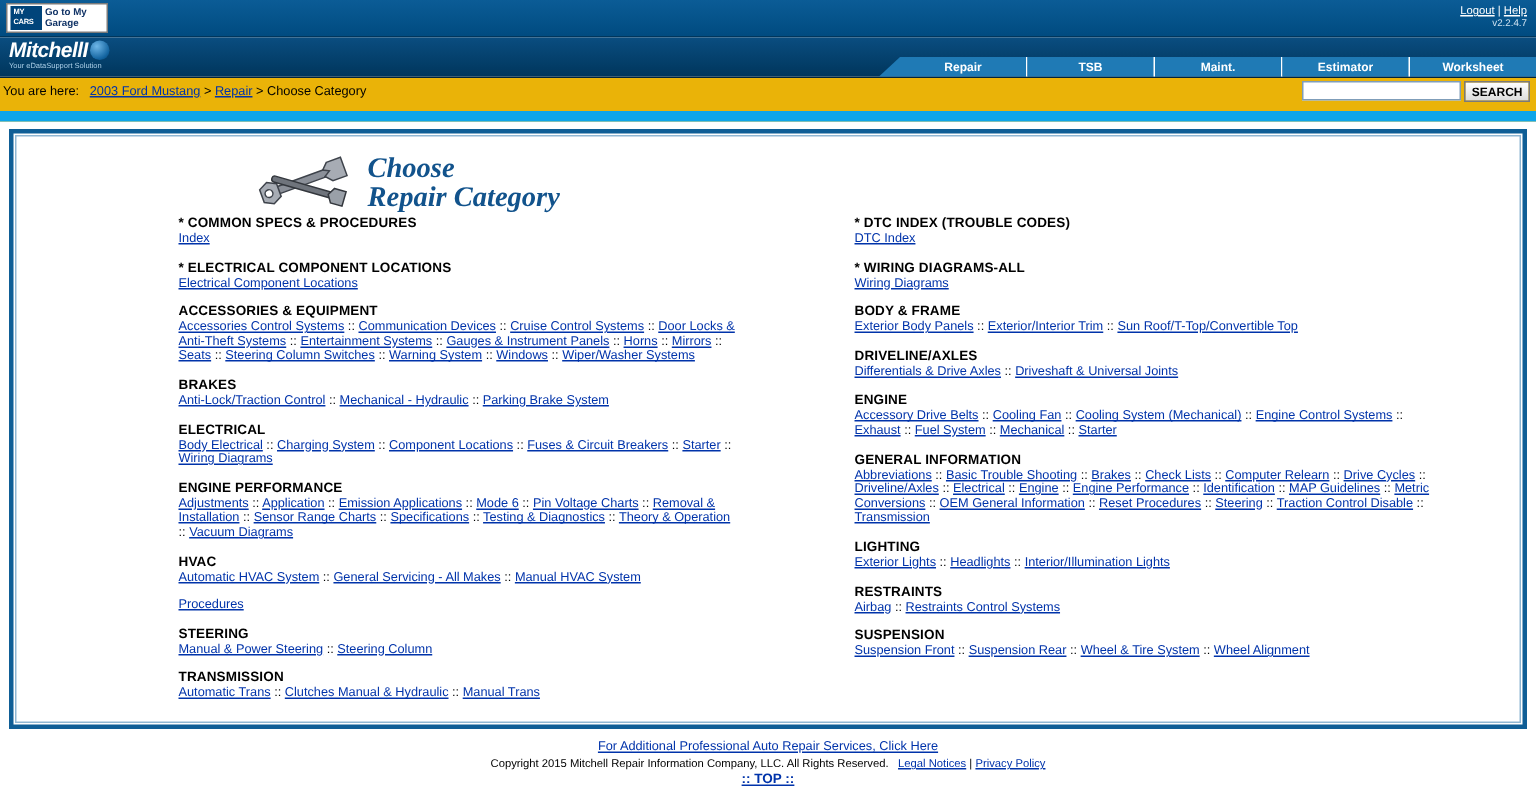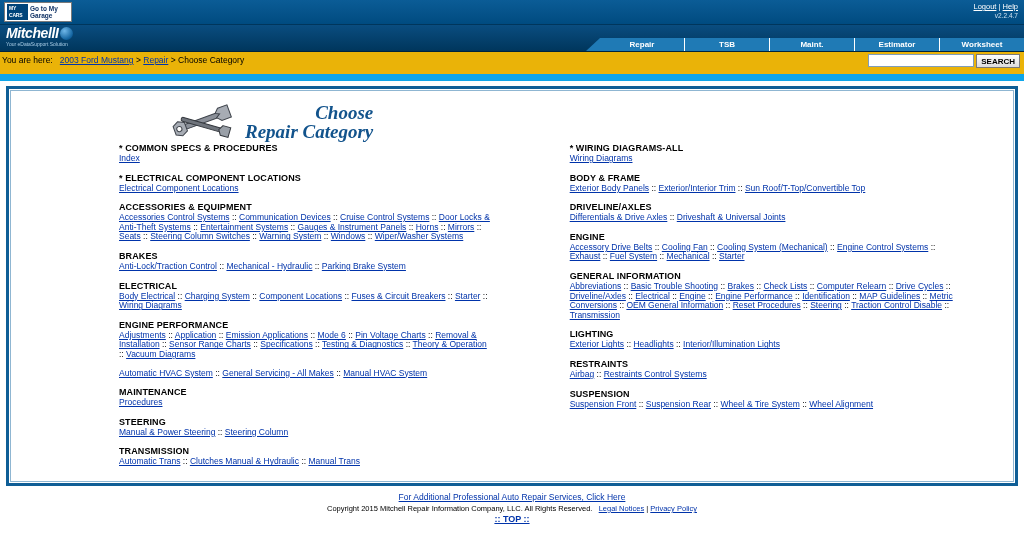--- a/index.html
+++ b/index.html
@@ -198,21 +198,20 @@
     overflow: hidden;
     position: relative;
   }
 
   .page-heading {
     display: flex;
     align-items: center;
     padding: 10px 0 0 160px;
     height: 52px;
     box-sizing: border-box;
-    text-align: right;
   }
   .wrench-icon { margin-right: 10px; }
   .heading-text {
     color: #12538c;
     font-size: 19px;
     font-weight: bold;
     font-style: italic;
     line-height: 19px;
     font-family: "Liberation Serif", serif;
   }
@@ -366,36 +365,40 @@
           </div>
           <div class="group">
             <div class="group-title">ELECTRICAL</div>
             <div class="group-links"><a href="#">Body Electrical</a><span class="sep"> :: </span><a href="#">Charging System</a><span class="sep"> :: </span><a href="#">Component Locations</a><span class="sep"> :: </span><a href="#">Fuses &amp; Circuit Breakers</a><span class="sep"> :: </span><a href="#">Starter</a><span class="sep"> :: </span><a href="#">Wiring Diagrams</a></div>
           </div>
           <div class="group">
             <div class="group-title">ENGINE PERFORMANCE</div>
             <div class="group-links"><a href="#">Adjustments</a><span class="sep"> :: </span><a href="#">Application</a><span class="sep"> :: </span><a href="#">Emission Applications</a><span class="sep"> :: </span><a href="#">Mode 6</a><span class="sep"> :: </span><a href="#">Pin Voltage Charts</a><span class="sep"> :: </span><a href="#">Removal &amp; Installation</a><span class="sep"> :: </span><a href="#">Sensor Range Charts</a><span class="sep"> :: </span><a href="#">Specifications</a><span class="sep"> :: </span><a href="#">Testing &amp; Diagnostics</a><span class="sep"> :: </span><a href="#">Theory &amp; Operation</a><span class="sep"> :: </span><a href="#">Vacuum Diagrams</a></div>
           </div>
           <div class="group">
+            <div class="group-title">HVAC</div>
             <div class="group-links"><a href="#">Automatic HVAC System</a><span class="sep"> :: </span><a href="#">General Servicing - All Makes</a><span class="sep"> :: </span><a href="#">Manual HVAC System</a></div>
           </div>
           <div class="group">
-            <div class="group-title">MAINTENANCE</div>
             <div class="group-links"><a href="#">Procedures</a></div>
           </div>
           <div class="group">
             <div class="group-title">STEERING</div>
             <div class="group-links"><a href="#">Manual &amp; Power Steering</a><span class="sep"> :: </span><a href="#">Steering Column</a></div>
           </div>
           <div class="group">
             <div class="group-title">TRANSMISSION</div>
             <div class="group-links"><a href="#">Automatic Trans</a><span class="sep"> :: </span><a href="#">Clutches Manual &amp; Hydraulic</a><span class="sep"> :: </span><a href="#">Manual Trans</a></div>
           </div>
         </div>
       <div class="col right" id="right-col">
+          <div class="group">
+            <div class="group-title">* DTC INDEX (TROUBLE CODES)</div>
+            <div class="group-links"><a href="#">DTC Index</a></div>
+          </div>
           <div class="group">
             <div class="group-title">* WIRING DIAGRAMS-ALL</div>
             <div class="group-links"><a href="#">Wiring Diagrams</a></div>
           </div>
           <div class="group">
             <div class="group-title">BODY &amp; FRAME</div>
             <div class="group-links"><a href="#">Exterior Body Panels</a><span class="sep"> :: </span><a href="#">Exterior/Interior Trim</a><span class="sep"> :: </span><a href="#">Sun Roof/T-Top/Convertible Top</a></div>
           </div>
           <div class="group">
             <div class="group-title">DRIVELINE/AXLES</div>

